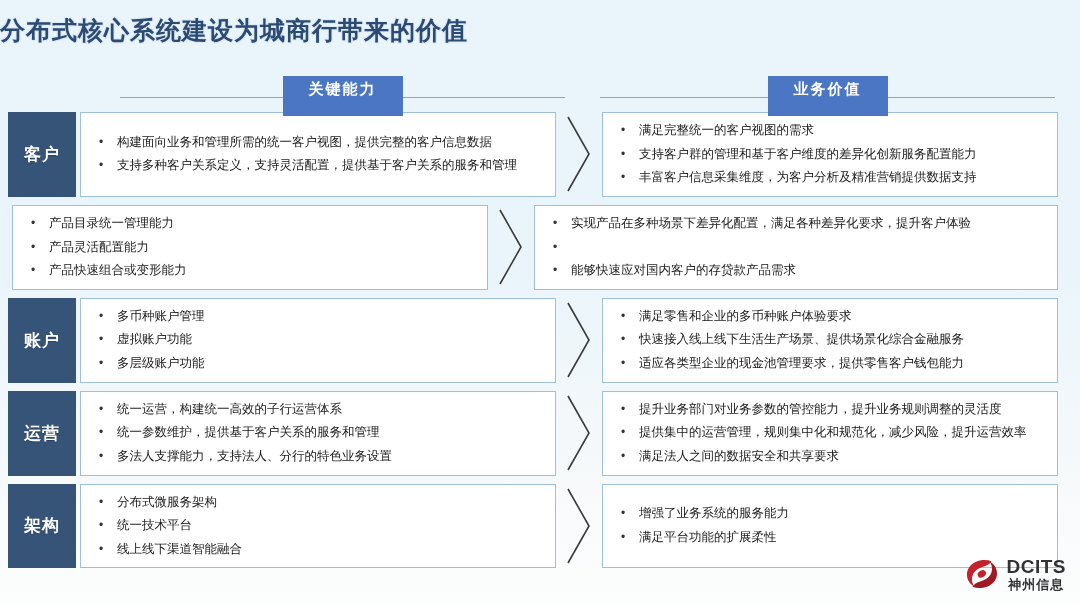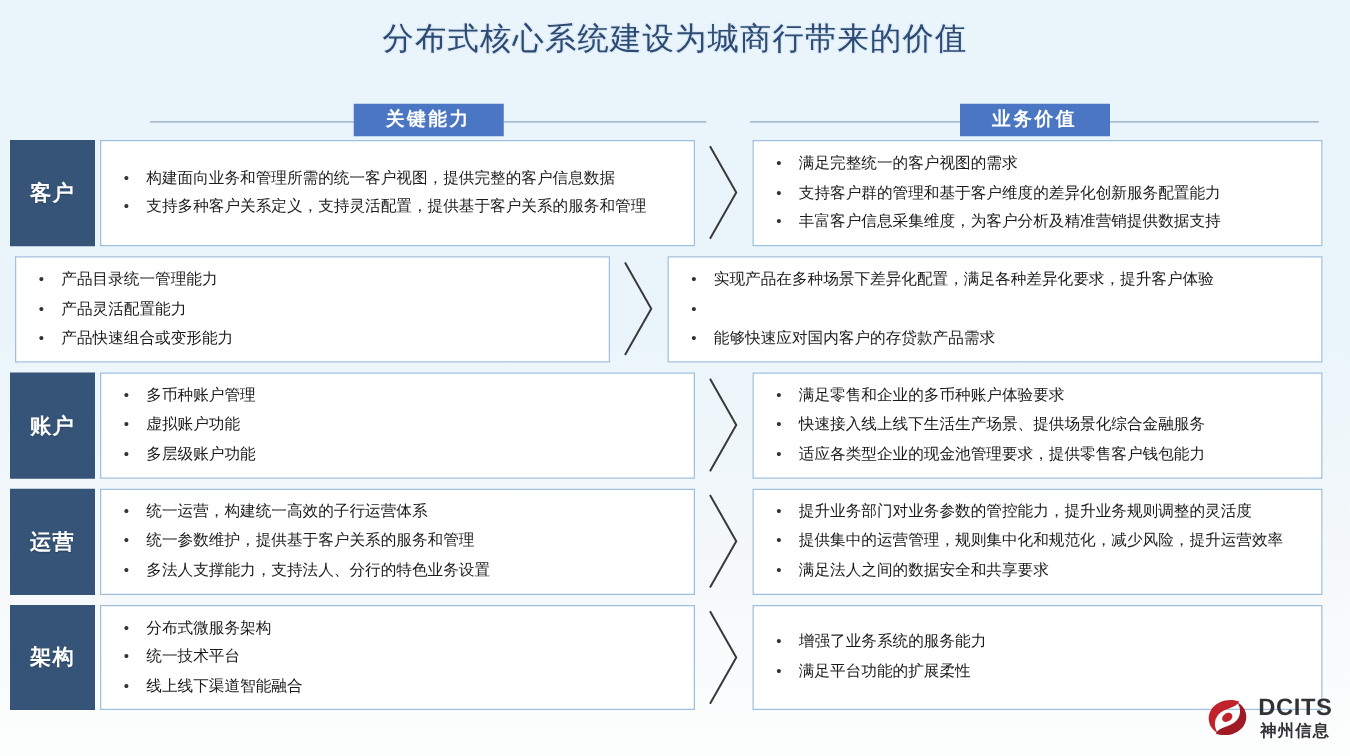--- a/index.html
+++ b/index.html
@@ -14,23 +14,23 @@
     background: linear-gradient(to bottom, #e9f5fb 0%, #eaf5fb 45%, #f4f8fa 72%, #fafbfc 88%, #fcfdfd 100%);
     position: relative;
   }
 
   
   .slide-title {
     position: absolute;
     top: 14px;
     left: 0;
     width: 1080px;
-    text-align: center;
+    text-align: left;
     font-size: 25px;
-    font-weight: normal;
+    font-weight: bold;
     color: #2c4a72;
     letter-spacing: 1px;
     text-shadow:
        1px 0 0 #dceaf5, -1px 0 0 #dceaf5,
        0 1px 0 #dceaf5, 0 -1px 0 #dceaf5,
        1px 1px 0 #dceaf5, -1px -1px 0 #dceaf5;
   }
 
   
   .col-headers {
@@ -54,21 +54,21 @@
     flex: 1 1 auto;
     height: 1px;
     background: #8fa7bd;
   }
   .hdr-badge {
     flex: 0 0 auto;
     background: #4a76c4;
     color: #ffffff;
     font-size: 15px;
     font-weight: bold;
-    padding: 5px 26px 6px 26px;
+    padding: 5px 26px 20px 26px;
     letter-spacing: 2px;
     line-height: 1;
     text-align: center;
     z-index: 2;
     position: relative;
     top: -1px;
   }
 
   
   .rows {

